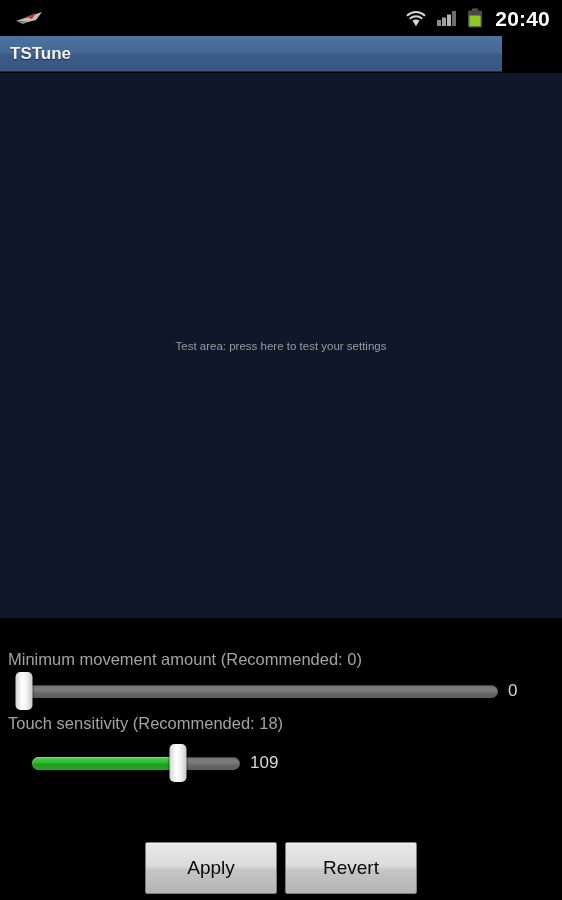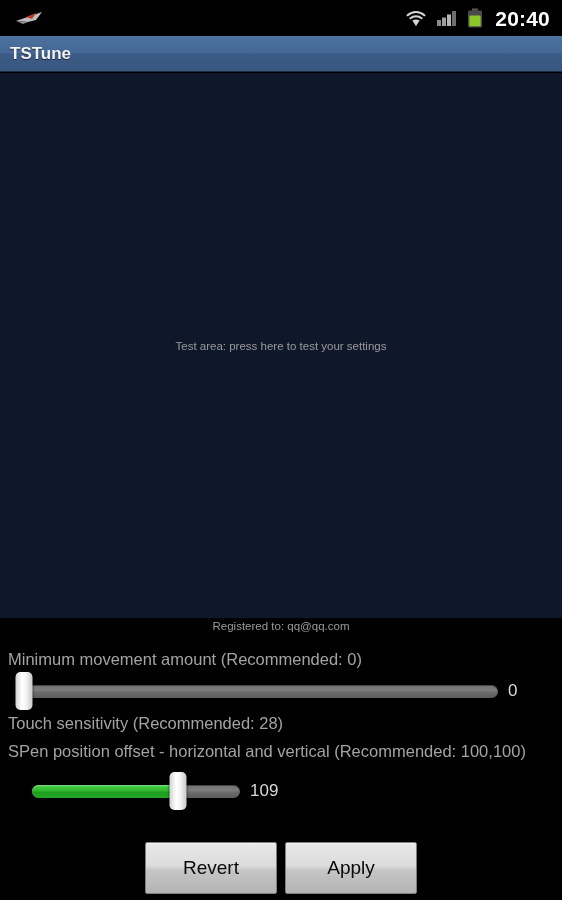--- a/index.html
+++ b/index.html
@@ -35,21 +35,21 @@
 
   .clock {
     color:#fff; font-size:21px; font-weight:bold;
     letter-spacing:0.2px; line-height:1;
     margin-left:3px;
   }
 
   
   .titlebar {
     position:absolute; top:36px; left:0;
-    width:562px; height:36px;
+    width:502px; height:36px;
     background:linear-gradient(to bottom,#4a6f9e 0%, #42628c 45%, #3a5madd 46%, #395a86 100%);
     background:linear-gradient(to bottom,#4d739f 0%, #456795 48%, #3b5c87 52%, #38567f 100%);
     border-bottom:1px solid #1d2c41;
     display:flex; align-items:center;
   }
   .titlebar .title {
     color:#f2f2f2; font-size:17px; font-weight:bold;
     padding-left:10px;
     text-shadow:0 1px 1px rgba(0,0,0,0.55);
   }
@@ -179,43 +179,41 @@
   </div>
 
   <div class="titlebar">
     <div class="title">TSTune</div>
   </div>
 
   <div class="testarea">
     <div class="testarea-label">Test area: press here to test your settings</div>
   </div>
 
-  <div class="registered">Registered to: qq@qq.com</div>
 
   <div class="controls" id="controls">
       <div class="group-label">Minimum movement amount (Recommended: 0)</div>
       <div class="slider-row">
         <div class="slider">
           <div class="track" style="width: 474px;">
             <div class="thumb" style="left: 0%;"></div>
           </div>
           <div class="value">0</div>
         </div>
       </div>
-      <div class="group-label">Touch sensitivity (Recommended: 28)</div>
-      <div class="group-label">SPen position offset - horizontal and vertical (Recommended: 100,100)</div>
+      <div class="group-label">Touch sensitivity (Recommended: 18)</div>
       <div class="slider-row dual">
         <div class="slider" style="padding-left: 24px;">
           <div class="track" style="width: 208px;">
             <div class="fill" style="width: 70%;"></div>
             <div class="thumb" style="left: 70%;"></div>
           </div>
           <div class="value">109</div>
         </div>
       </div>
     </div>
 
   <div class="buttonbar">
+    <div class="btn">Apply</div>
     <div class="btn">Revert</div>
-    <div class="btn">Apply</div>
   </div>
 
 </div>
 
 </body></html>

